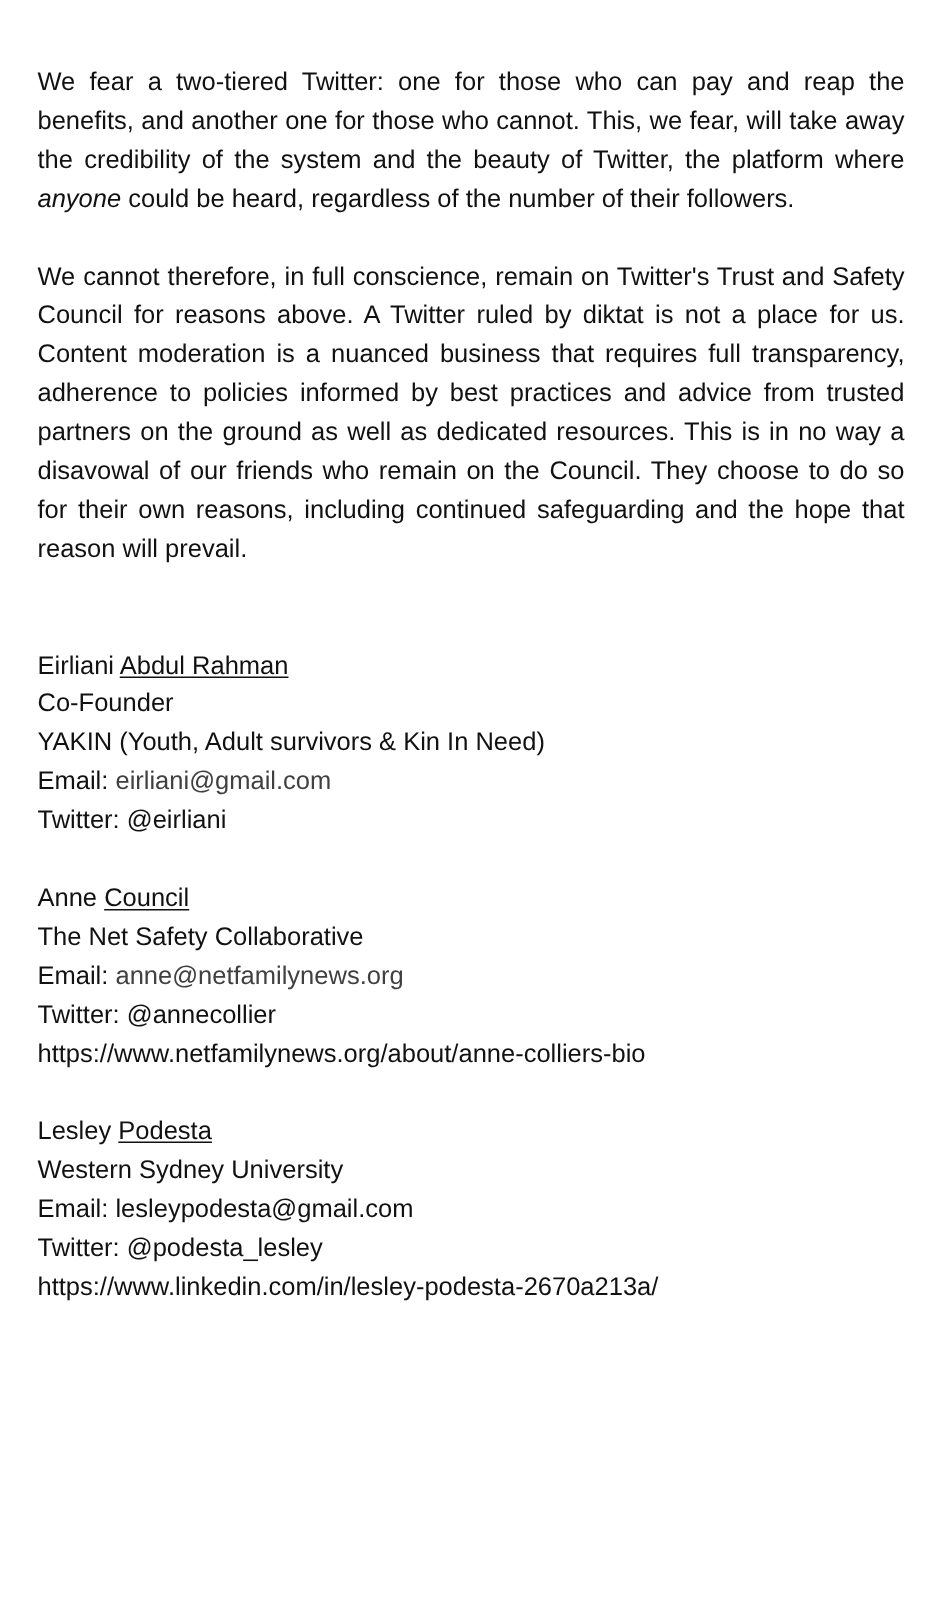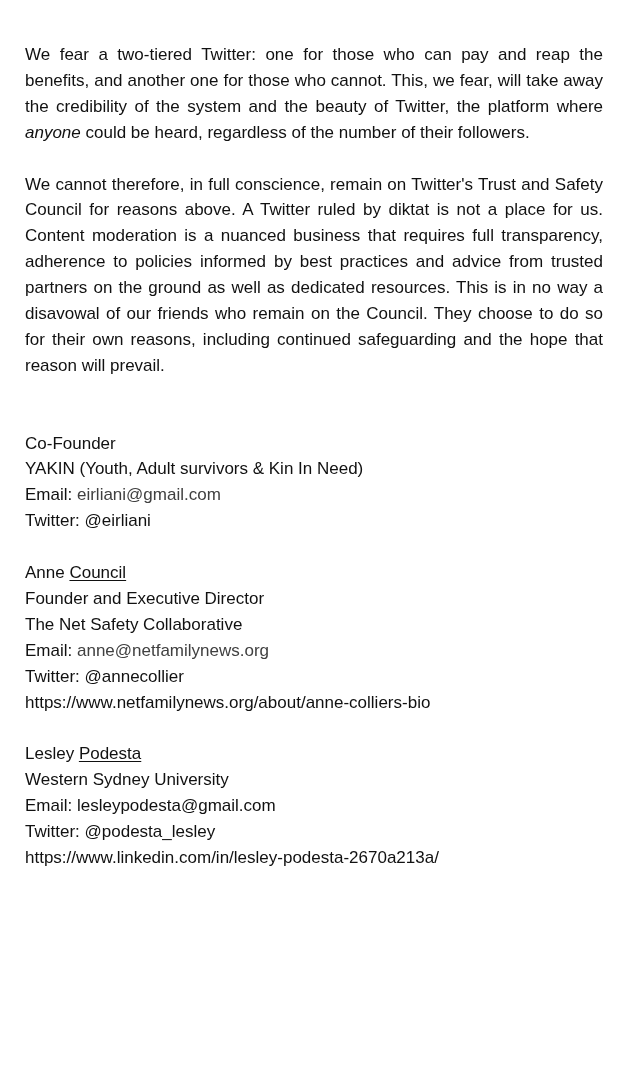--- a/index.html
+++ b/index.html
@@ -43,29 +43,29 @@
 
 <div class="page">
 
   <p class="para"><span>We fear a two-tiered Twitter: one for those who can pay and reap the benefits, and another one for those who cannot. This, we fear, will take away the credibility of the system and the beauty of Twitter, the platform where </span><em>anyone</em><span> could be heard, regardless of the number of their followers.</span></p>
 
   <p class="para">We cannot therefore, in full conscience, remain on Twitter's Trust and Safety Council for reasons above. A Twitter ruled by diktat is not a place for us. Content moderation is a nuanced business that requires full transparency, adherence to policies informed by best practices and advice from trusted partners on the ground as well as dedicated resources. This is in no way a disavowal of our friends who remain on the Council. They choose to do so for their own reasons, including continued safeguarding and the hope that reason will prevail.</p>
 
   <div class="sig-gap"></div>
 
   <div class="contact">
+    <span class="line"><span>Eirliani</span> <span class="u">Abdul Rahman</span></span>
     <span class="line">Co-Founder</span>
     <span class="line">YAKIN (Youth, Adult survivors &amp; Kin In Need)</span>
     <span class="line"><span>Email: </span><a class="link">eirliani@gmail.com</a></span>
     <span class="line">Twitter: @eirliani</span>
   </div>
 
   <div class="contact">
     <span class="line"><span>Anne</span> <span class="u">Council</span></span>
-    <span class="line">Founder and Executive Director</span>
     <span class="line">The Net Safety Collaborative</span>
     <span class="line"><span>Email: </span><a class="link">anne@netfamilynews.org</a></span>
     <span class="line">Twitter: @annecollier</span>
     <span class="line">https://www.netfamilynews.org/about/anne-colliers-bio</span>
   </div>
 
   <div class="contact">
     <span class="line"><span>Lesley</span> <span class="u">Podesta</span></span>
     <span class="line">Western Sydney University</span>
     <span class="line">Email: lesleypodesta@gmail.com</span>

